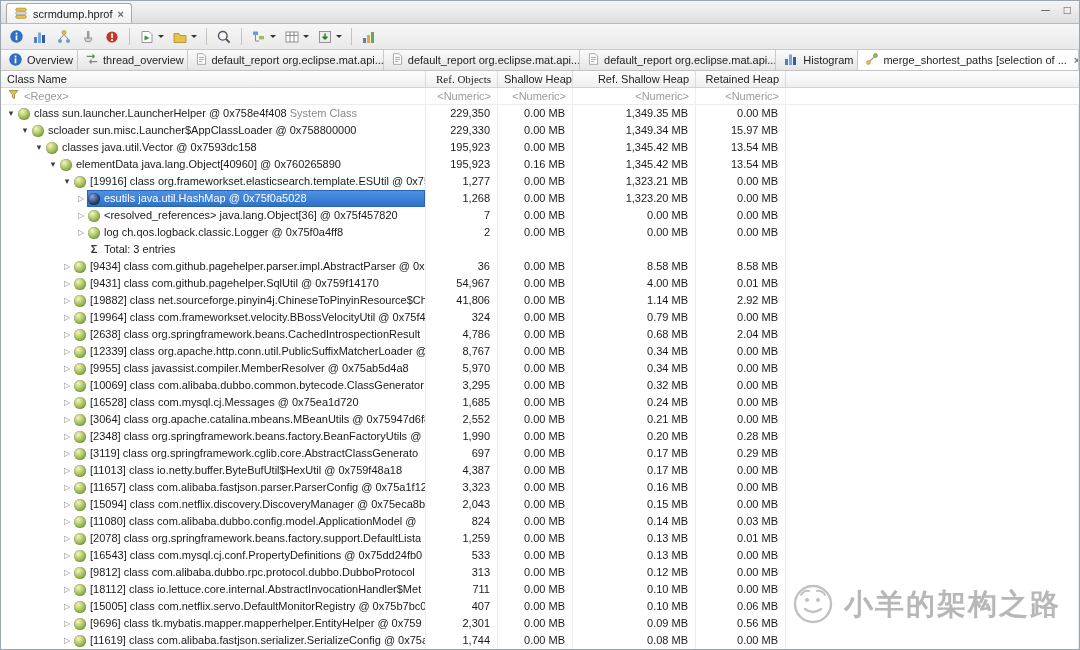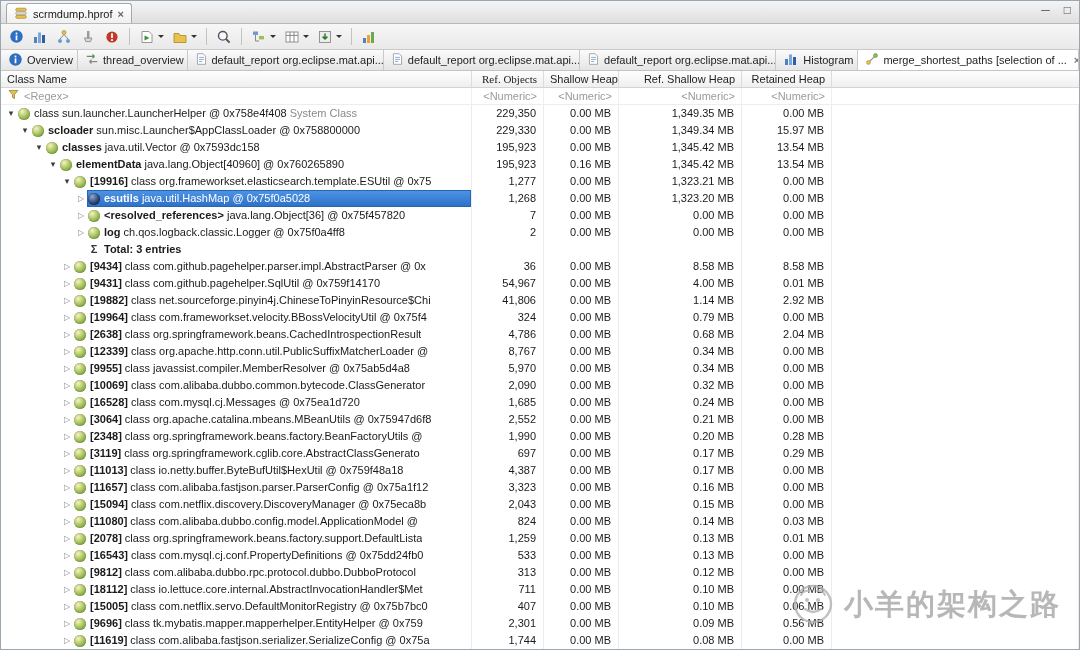--- a/index.html
+++ b/index.html
@@ -44,21 +44,21 @@
     border-bottom:1px solid #d4d4d4; flex:0 0 auto; }
   .hc { line-height:16px; padding:0 6px; border-right:1px solid #dcdcdc;
     color:#222; overflow:hidden; white-space:nowrap; }
   .frow { display:flex; height:17px; border-bottom:1px solid #ededed;
     color:#9a9a9a; flex:0 0 auto; background:#fff; }
   .fc { line-height:16px; padding:0 6px; border-right:1px solid #efefef;
     overflow:hidden; white-space:nowrap; display:flex; align-items:center; gap:4px; }
   .right { justify-content:flex-end; text-align:right; }
 
   
-  .w0 { width:471px; } .w1 { width:72px; } .w2 { width:75px; }
+  .w0 { width:425px; } .w1 { width:72px; } .w2 { width:75px; }
   .w3 { width:123px; } .w4 { width:90px; } .wf { flex:1; border-right:none; }
 
   
   .rows { flex:1; overflow:hidden; background:#fff; }
   .row { display:flex; height:17px; line-height:17px; }
   .c { height:17px; overflow:hidden; border-right:1px solid #ececec; }
   .c0 { display:flex; align-items:center; }
   .n { text-align:right; padding-right:7px; white-space:nowrap; }
   .indent { flex:0 0 auto; height:1px; }
   .arrow { flex:0 0 auto; width:12px; text-align:center; font-size:9px;
@@ -70,21 +70,21 @@
     color:#fff; box-shadow:inset 0 0 0 1px #2a65b4; }
   .ic { flex:0 0 auto; width:12px; height:12px; border-radius:50%;
     background:radial-gradient(circle at 35% 30%, #f7f3c0, #9ebd55 55%, #55822a);
     box-shadow:inset 0 0 1px #46631e; }
   .ic.sel { background:radial-gradient(circle at 35% 30%, #8fa8d8, #27406e 60%, #101c36);
     box-shadow:inset 0 0 1px #0a1322; }
   .ic.sum { background:none; box-shadow:none; border-radius:0; width:12px;
     height:17px; line-height:17px; font-weight:bold; color:#333; text-align:center;
     font-size:11px; }
   .txt { overflow:hidden; white-space:nowrap; min-width:0; }
-  .txt b { font-weight:bold; }
+  .txt b { font-weight:normal; }
   .suffix { color:#8a8a8a; }
 
   
   .watermark { position:absolute; right:18px; bottom:22px; display:flex;
     align-items:center; gap:10px; color:#aaaaaa; opacity:.8; pointer-events:none; }
   .wm-text { font-size:29px; font-weight:bold; letter-spacing:2px;
     color:#a6a6a6; }
 </style>
 </head>
 <body>
@@ -526,21 +526,21 @@
       </div>
       <div class="row">
         <div class="c c0 w0">
           <span class="indent" style="width: 60px;"></span>
           <span class="arrow closed">▷</span>
           <span class="hl">
             <span class="ic class"></span>
             <span class="txt"><b>[10069]</b> class com.alibaba.dubbo.common.bytecode.ClassGenerator</span>
           </span>
         </div>
-        <div class="c n w1">2,090</div>
+        <div class="c n w1">3,295</div>
         <div class="c n w2">0.00 MB</div>
         <div class="c n w3">0.32 MB</div>
         <div class="c n w4">0.00 MB</div>
         <div class="c wf"></div>
       </div>
       <div class="row">
         <div class="c c0 w0">
           <span class="indent" style="width: 60px;"></span>
           <span class="arrow closed">▷</span>
           <span class="hl">

